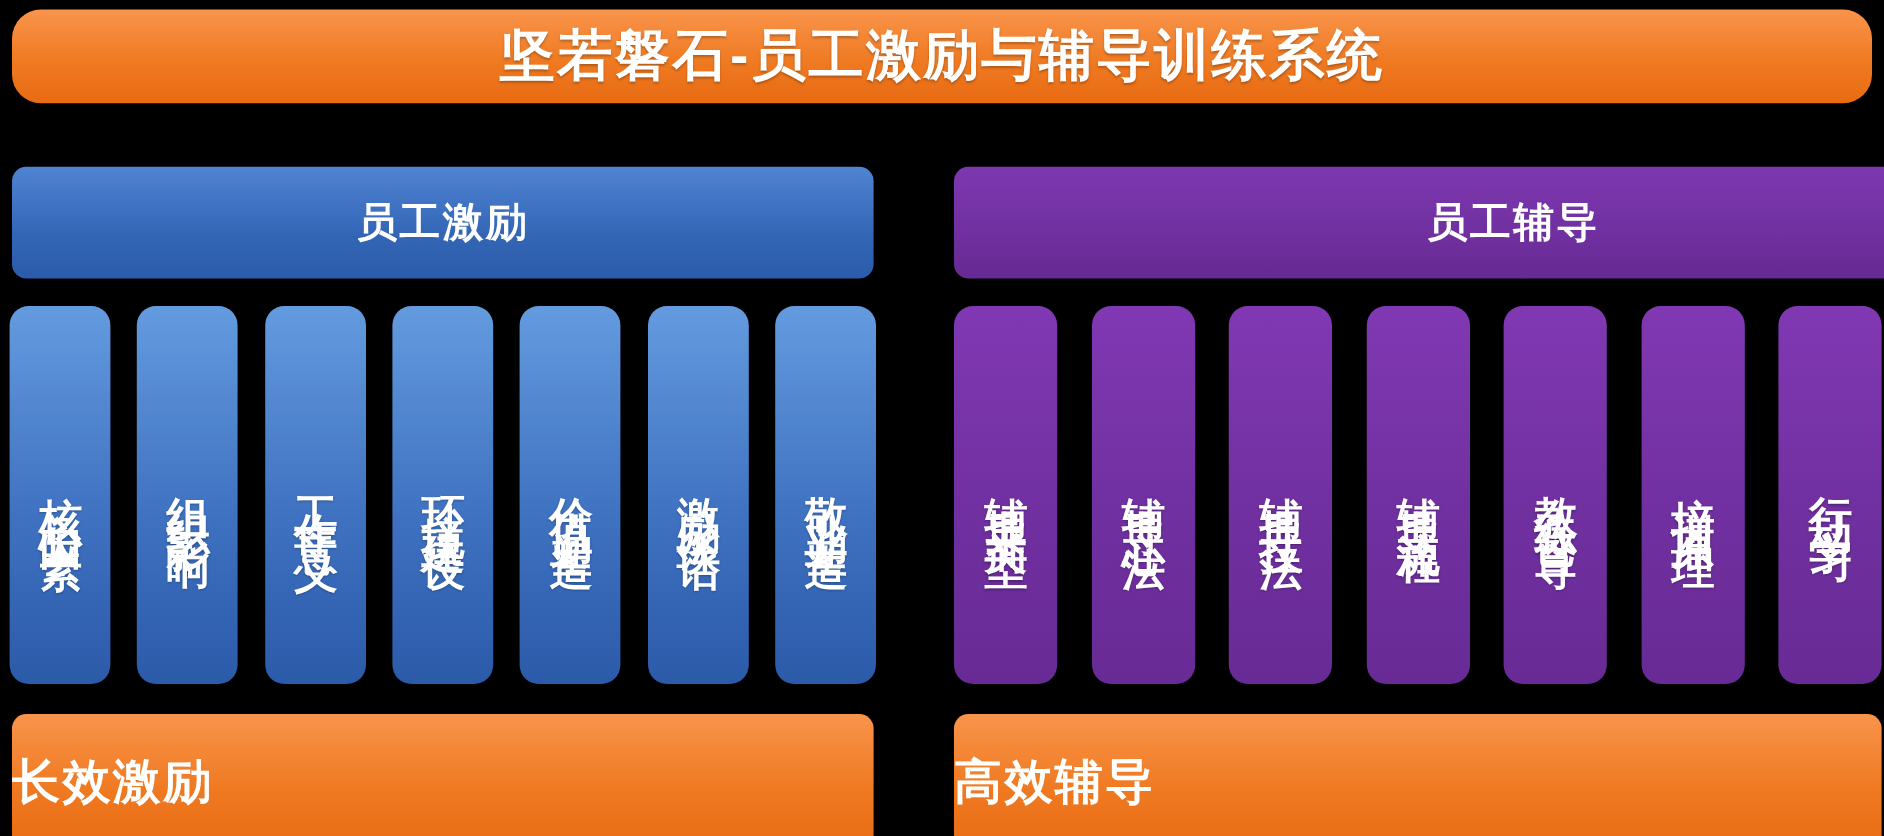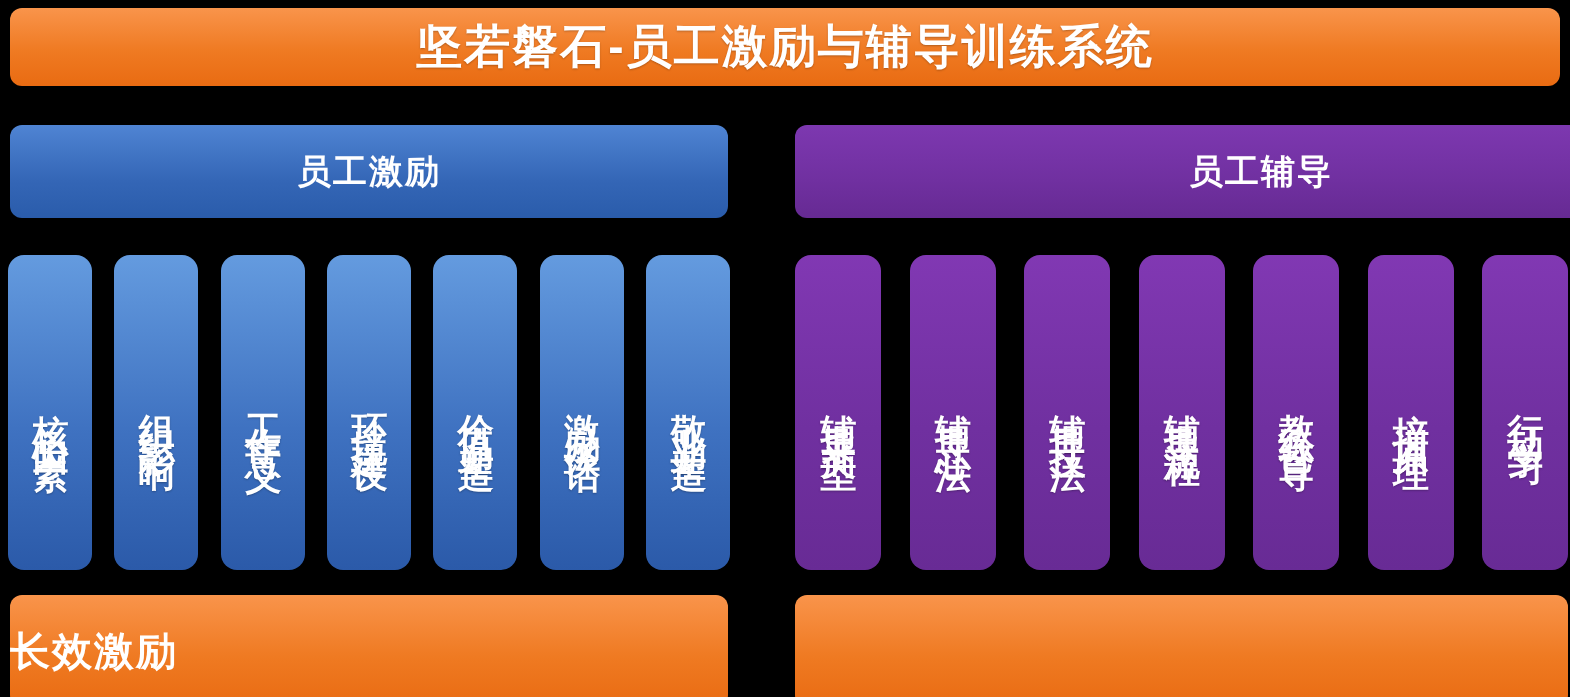--- a/index.html
+++ b/index.html
@@ -5,30 +5,30 @@
   * { margin:0; padding:0; box-sizing:border-box; }
   html,body { width:1570px; height:697px; }
   body {
     background:#000;
     font-family:"Liberation Sans", sans-serif;
     position:relative;
     overflow:hidden;
   }
   .banner {
     position:absolute; left:10px; top:8px; width:1550px; height:78px;
-    border-radius:12px;
+    border-radius:24px;
     background:linear-gradient(180deg,#f9944b 0%,#ef7a22 55%,#e96b12 100%);
     display:flex; align-items:center; justify-content:center;
   }
   .banner-title {
     color:#fff; font-size:46px; font-weight:bold; letter-spacing:2px;
     text-shadow:0 1px 2px rgba(0,0,0,.25);
   }
   .section-header {
-    position:absolute; top:125px; height:93px; border-radius:12px;
+    position:absolute; top:139px; height:93px; border-radius:12px;
     display:flex; align-items:center; justify-content:center;
     color:#fff; font-size:34px; font-weight:bold; letter-spacing:2px;
   }
   .header-left {
     left:10px; width:718px;
     background:linear-gradient(180deg,#4f84d3 0%,#3466b6 60%,#2a5cab 100%);
   }
   .header-right {
     left:795px; width:932px;
     background:linear-gradient(180deg,#7d38b0 0%,#7030a0 60%,#662a93 100%);
@@ -126,13 +126,14 @@
   <div class="col col-purple">
     <span class="col-label">行动学习</span>
   </div>
 </div>
 
 <div class="footer-bar footer-left">
   <span>长效激励</span>
 </div>
 
 <div class="footer-bar footer-right">
+  <span>高效辅导</span>
 </div>
 
 </body></html>

